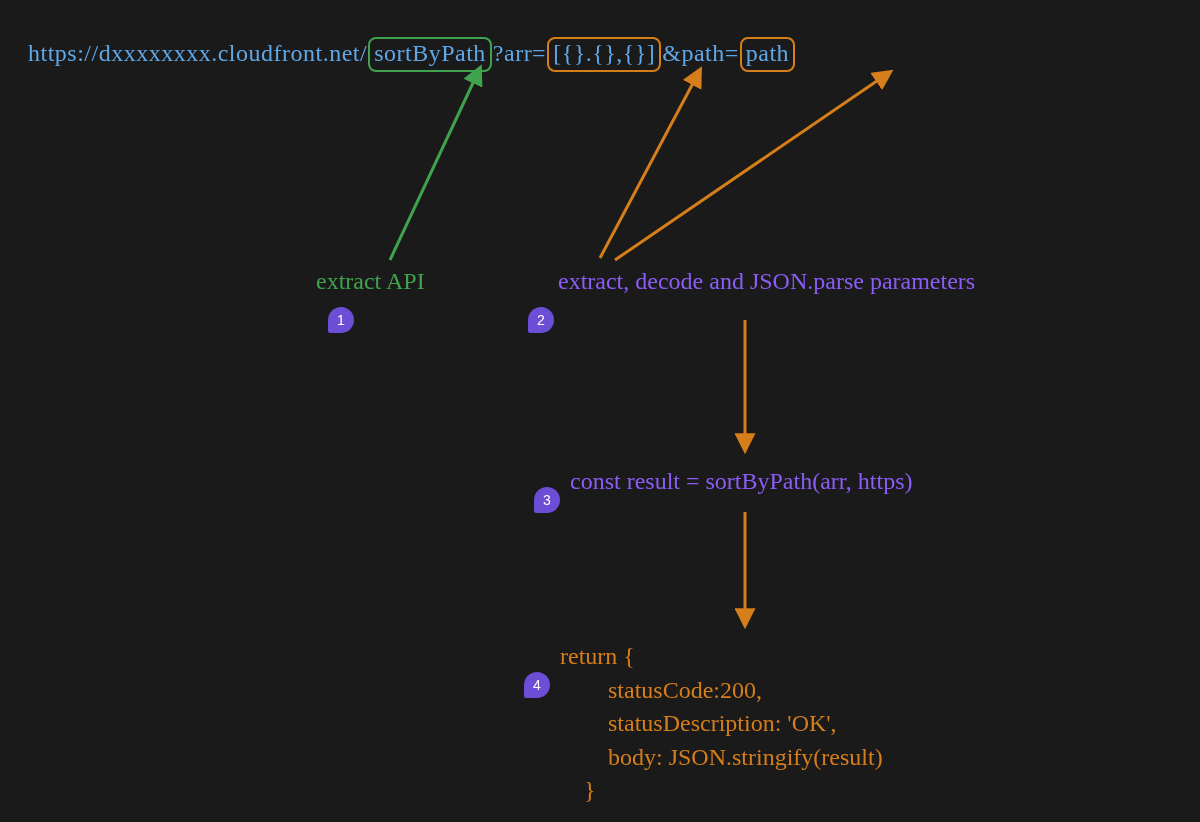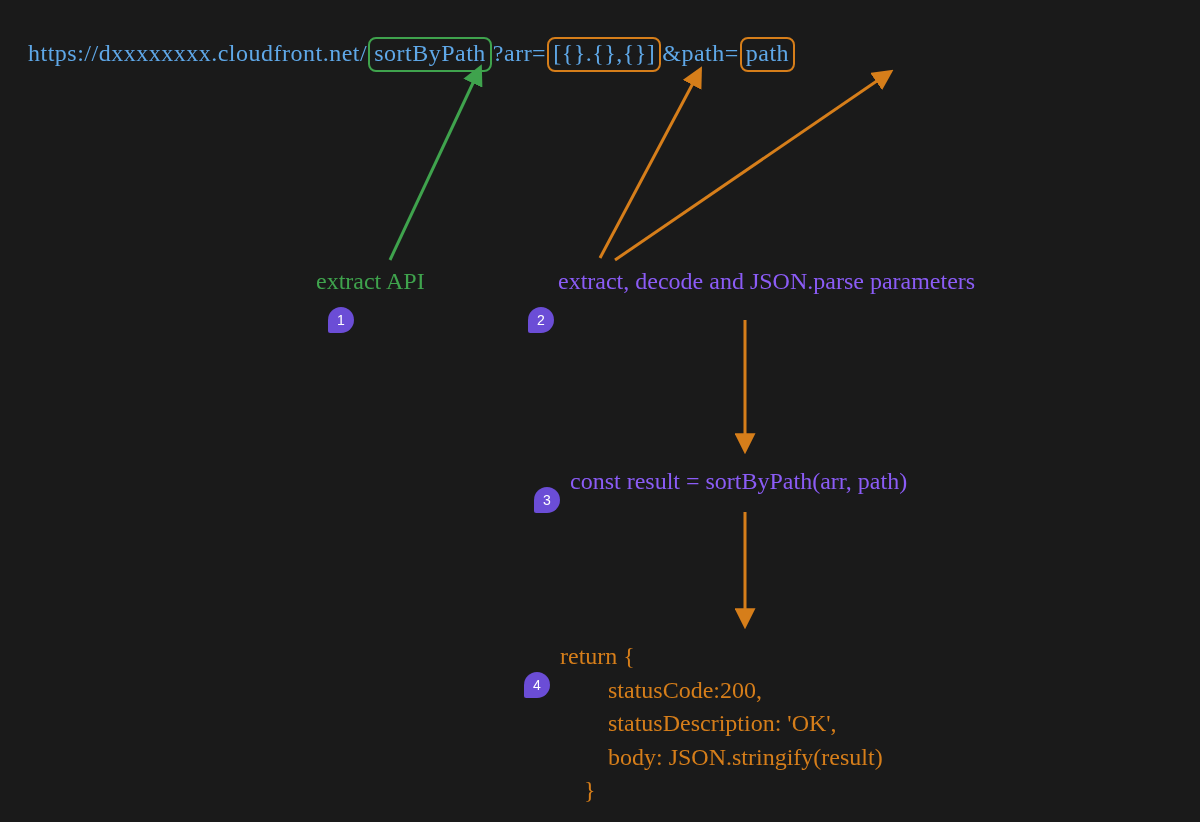--- a/index.html
+++ b/index.html
@@ -90,21 +90,21 @@
 <div class="label green" style="top:268px; left:310px;margin-left:6px;">extract API</div>
 <div class="badge" style="top:307px; left:328px;">
   <span>1</span>
 </div>
 
 <div class="label orange" style="top:268px; left:558px;">extract, decode and JSON.parse parameters</div>
 <div class="badge" style="top:307px; left:528px;">
   <span>2</span>
 </div>
 
-<div class="label orange" style="top:468px; left:570px;">const result = sortByPath(arr, path)</div>
+<div class="label orange" style="top:468px; left:570px;">const result = sortByPath(arr, https)</div>
 <div class="badge" style="top:487px; left:534px;">
   <span>3</span>
 </div>
 
 <div class="codeblock" style="top:640px; left:560px;">return {
         statusCode:200,
         statusDescription: 'OK',
         body: JSON.stringify(result)
     }</div>
 <div class="badge" style="top:672px; left:524px;">

